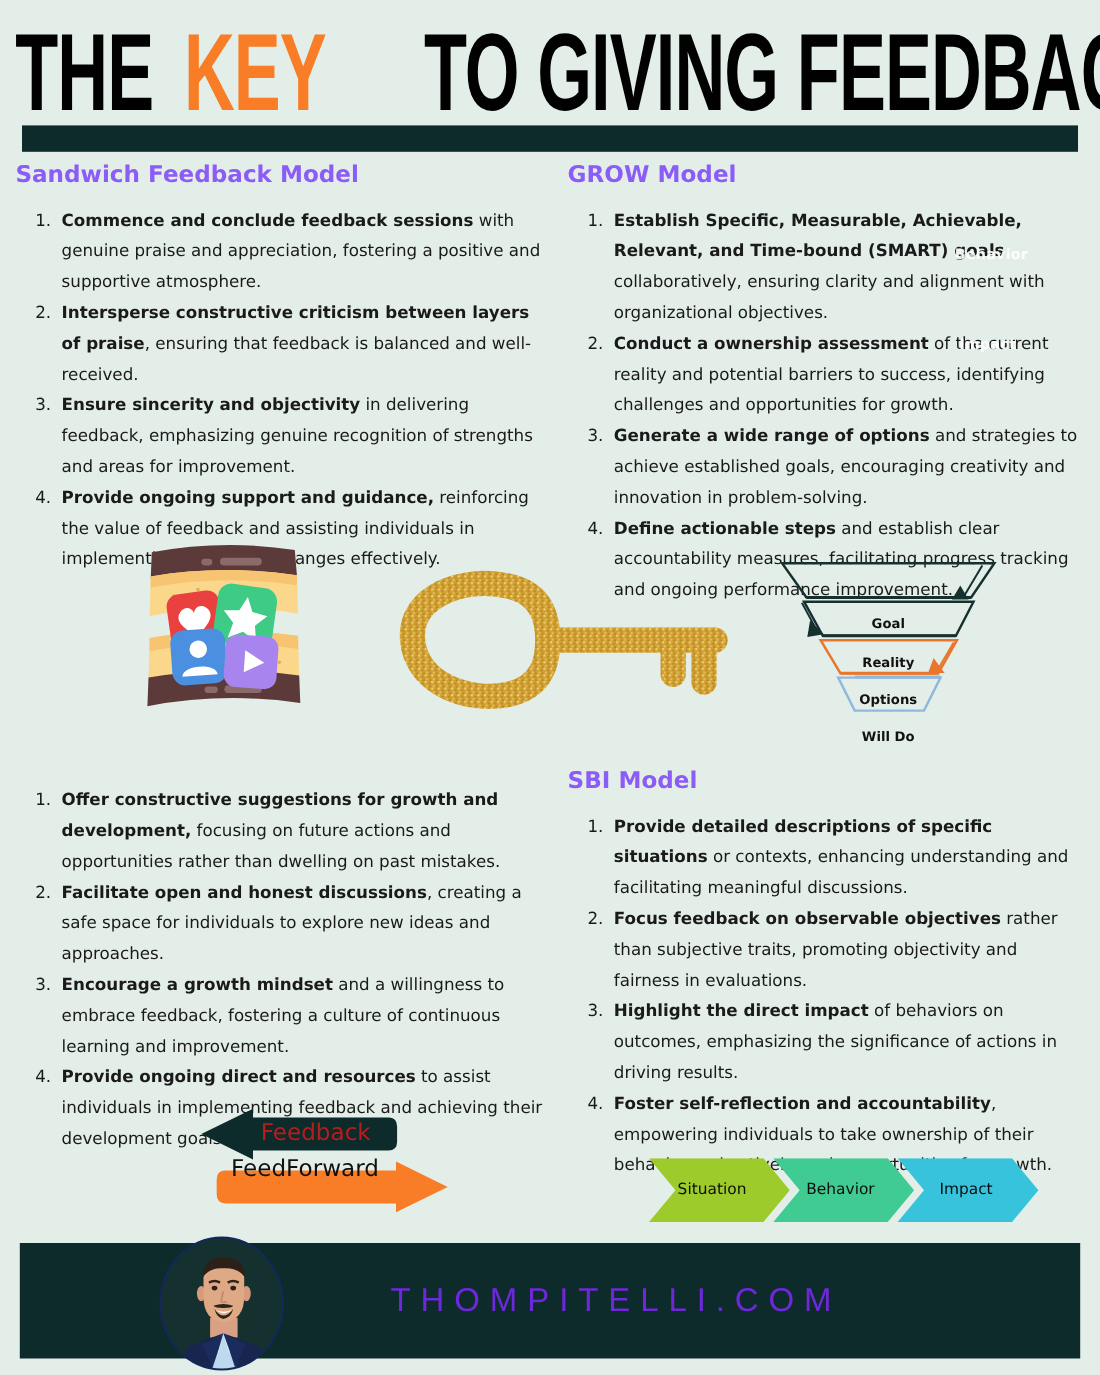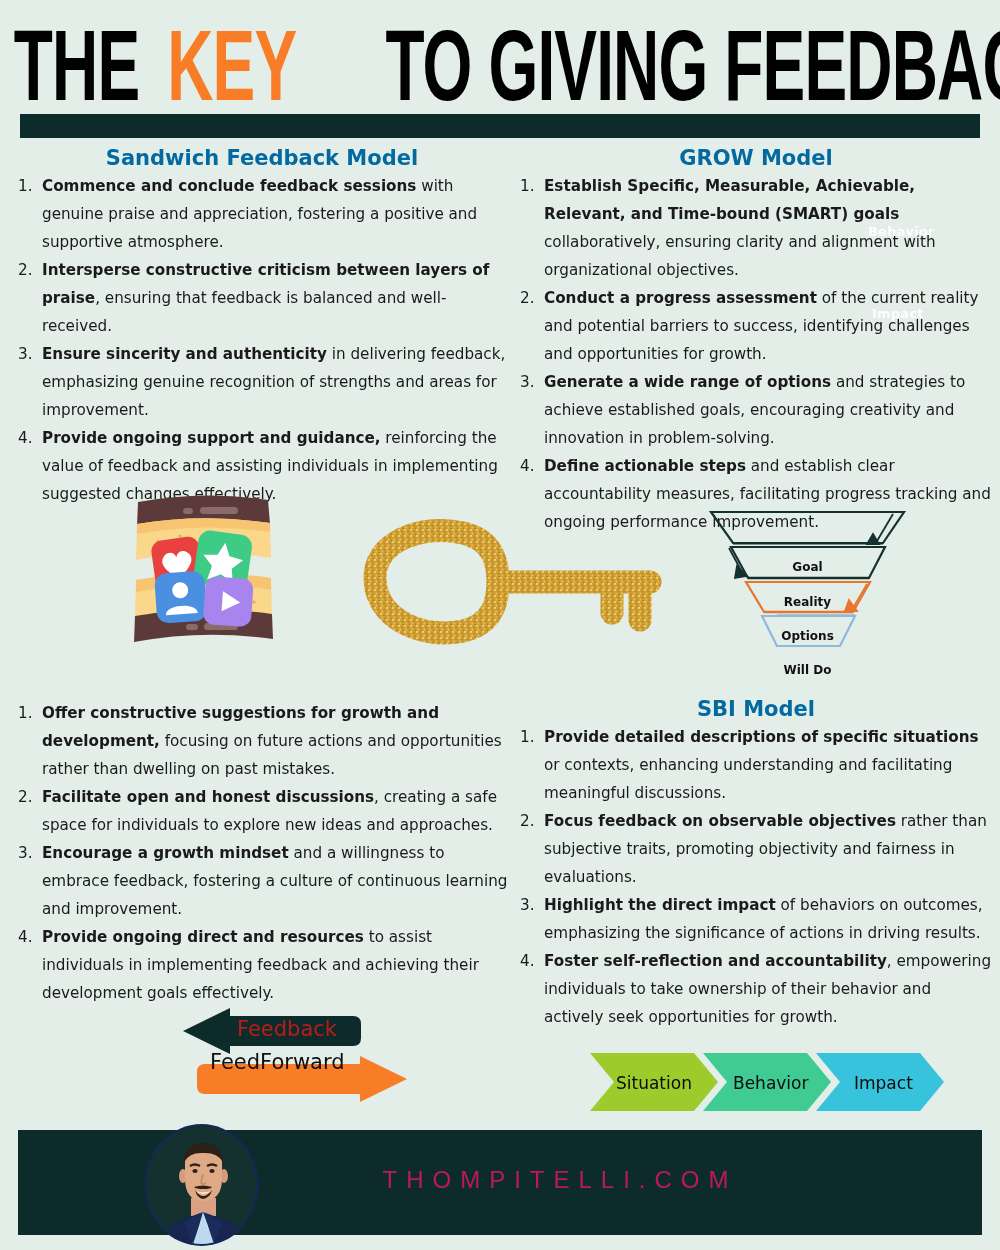--- a/index.html
+++ b/index.html
@@ -32,26 +32,25 @@
     position:absolute; left:20px; top:114px; width:960px; height:24px;
     background:#0e2b2b;
   }
 
   
   .sec { position:absolute; }
   .sec-title {
     font-family:"DejaVu Sans", sans-serif;
     font-weight:bold;
     font-size:21px;
-    color:#0369a1;
-    text-align:center;
+    color:#8b5cf6;
     margin:0 0 2px 0;
   }
   ol.items {
-    margin:2px; padding:0 0 0 0;
+    margin:16px; padding:0 0 0 0;
     list-style:none;
     counter-reset:li;
   }
   ol.items > li {
     counter-increment:li;
     position:relative;
     padding-left:26px;
     font-size:15.2px;
     line-height:28px;
     color:#1a1a1a;
@@ -105,34 +104,34 @@
     white-space:nowrap;
   }
   .fb-text { color:#b91c1c; left:62px; top:9px; }
   .ff-text { color:#111111; left:35px; top:42px; }
 
   
   .chev-wrap { position:absolute; left:590px; top:1053px; width:355px; height:62px; }
   .chev-label {
     position:absolute; top:20px;
     font-family:"DejaVu Sans", sans-serif;
-    font-size:17px; color:#0d0d0d; white-space:nowrap;
+    font-size:14px; color:#0d0d0d; white-space:nowrap;
   }
 
   
   .footer {
     position:absolute; left:18px; top:1130px; width:964px; height:105px;
     background:#0e2b2b;
   }
   .footer-text {
     position:absolute; left:0; top:1166px; width:1000px;
     text-align:center;
-    color:#be185d;
+    color:#6d28d9;
     font-family:"Liberation Sans", sans-serif;
-    font-size:24px;
+    font-size:30px;
     letter-spacing:9px;
     padding-left:120px;
     box-sizing:border-box;
   }
   .avatar {
     position:absolute; left:145px; top:1124px; width:113px; height:122px;
     border-radius:50%;
     overflow:hidden;
     border:2px solid #16275e;
     box-sizing:border-box;
@@ -147,30 +146,30 @@
   <div class="title">
     <span class="kw">THE </span><span class="kw accent">KEY</span><span class="kw"> TO GIVING FEEDBACK</span>
   </div>
   <div class="title-bar"></div>
 
   <div class="sec col-left row-top">
     <div class="sec-title">Sandwich Feedback Model</div>
     <ol class="items">
       <li><b>Commence and conclude feedback sessions</b><span> with genuine praise and appreciation, fostering a positive and supportive atmosphere.</span></li>
       <li><b>Intersperse constructive criticism between layers of praise</b><span>, ensuring that feedback is balanced and well-received.</span></li>
-      <li><b>Ensure sincerity and authenticity</b><span> in delivering feedback, emphasizing genuine recognition of strengths and areas for improvement.</span></li>
+      <li><b>Ensure sincerity and objectivity</b><span> in delivering feedback, emphasizing genuine recognition of strengths and areas for improvement.</span></li>
       <li><b>Provide ongoing support and guidance,</b><span> reinforcing the value of feedback and assisting individuals in implementing suggested changes effectively.</span></li>
     </ol>
   </div>
 
   <div class="sec col-right row-top">
     <div class="sec-title">GROW Model</div>
     <ol class="items">
       <li><b>Establish Specific, Measurable, Achievable, Relevant, and Time-bound (SMART) goals</b><span> collaboratively, ensuring clarity and alignment with organizational objectives.</span></li>
-      <li><b>Conduct a progress assessment</b><span> of the current reality and potential barriers to success, identifying challenges and opportunities for growth.</span></li>
+      <li><b>Conduct a ownership assessment</b><span> of the current reality and potential barriers to success, identifying challenges and opportunities for growth.</span></li>
       <li><b>Generate a wide range of options</b><span> and strategies to achieve established goals, encouraging creativity and innovation in problem-solving.</span></li>
       <li><b>Define actionable steps</b><span> and establish clear accountability measures, facilitating progress tracking and ongoing performance improvement.</span></li>
     </ol>
   </div>
 
   <div class="ghost" style="left:868px; top:224px;">Behavior</div>
   <div class="ghost" style="left:872px; top:306px;">Impact</div>
 
   <div class="sandwich">
     <svg width="150" height="172" viewBox="0 0 150 172">

